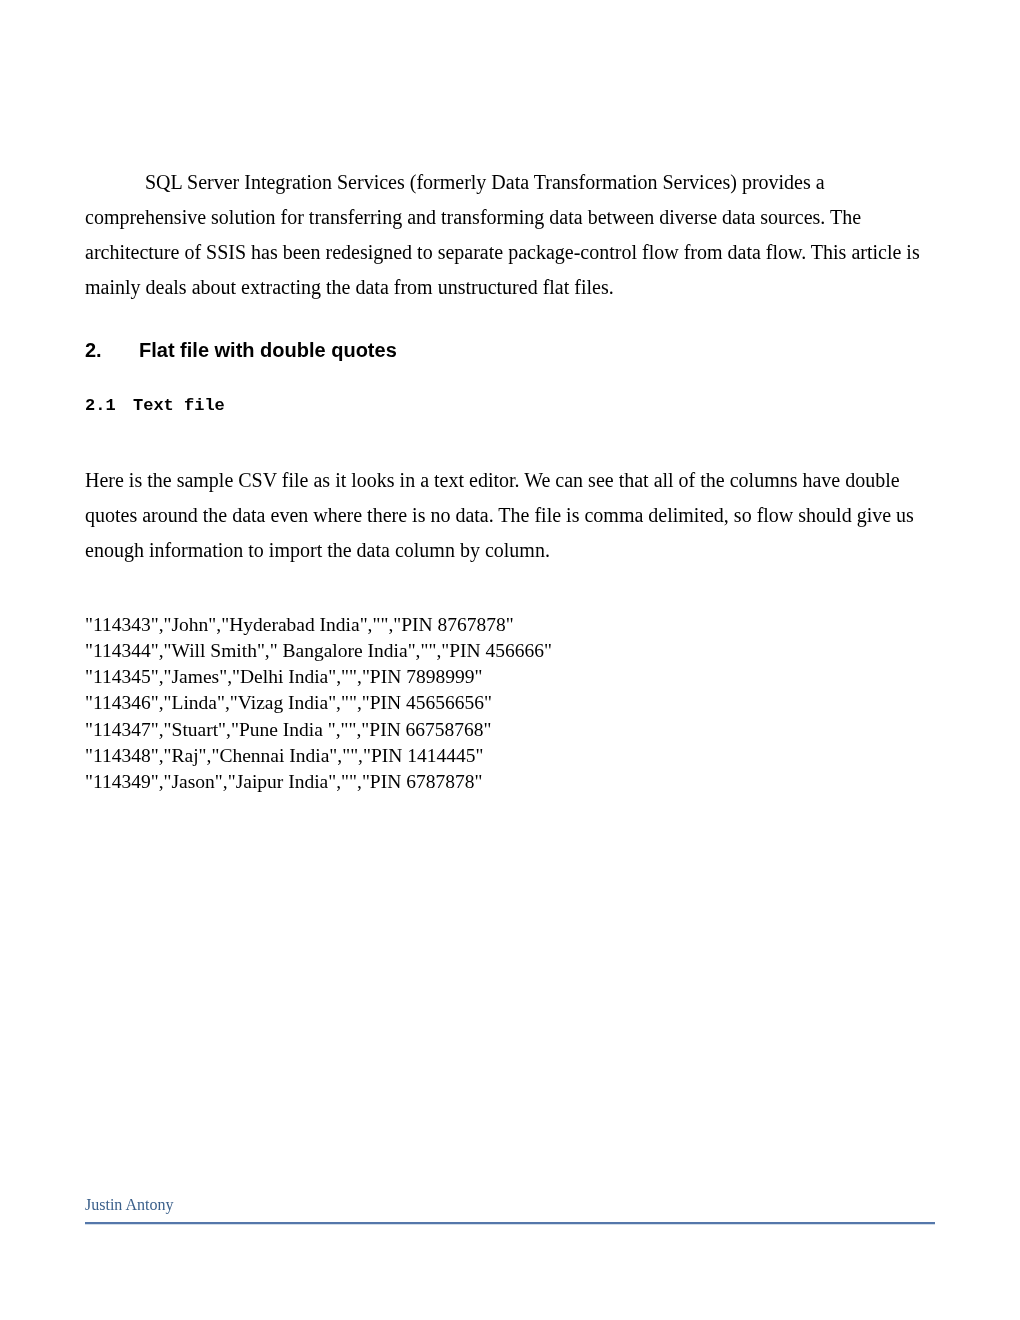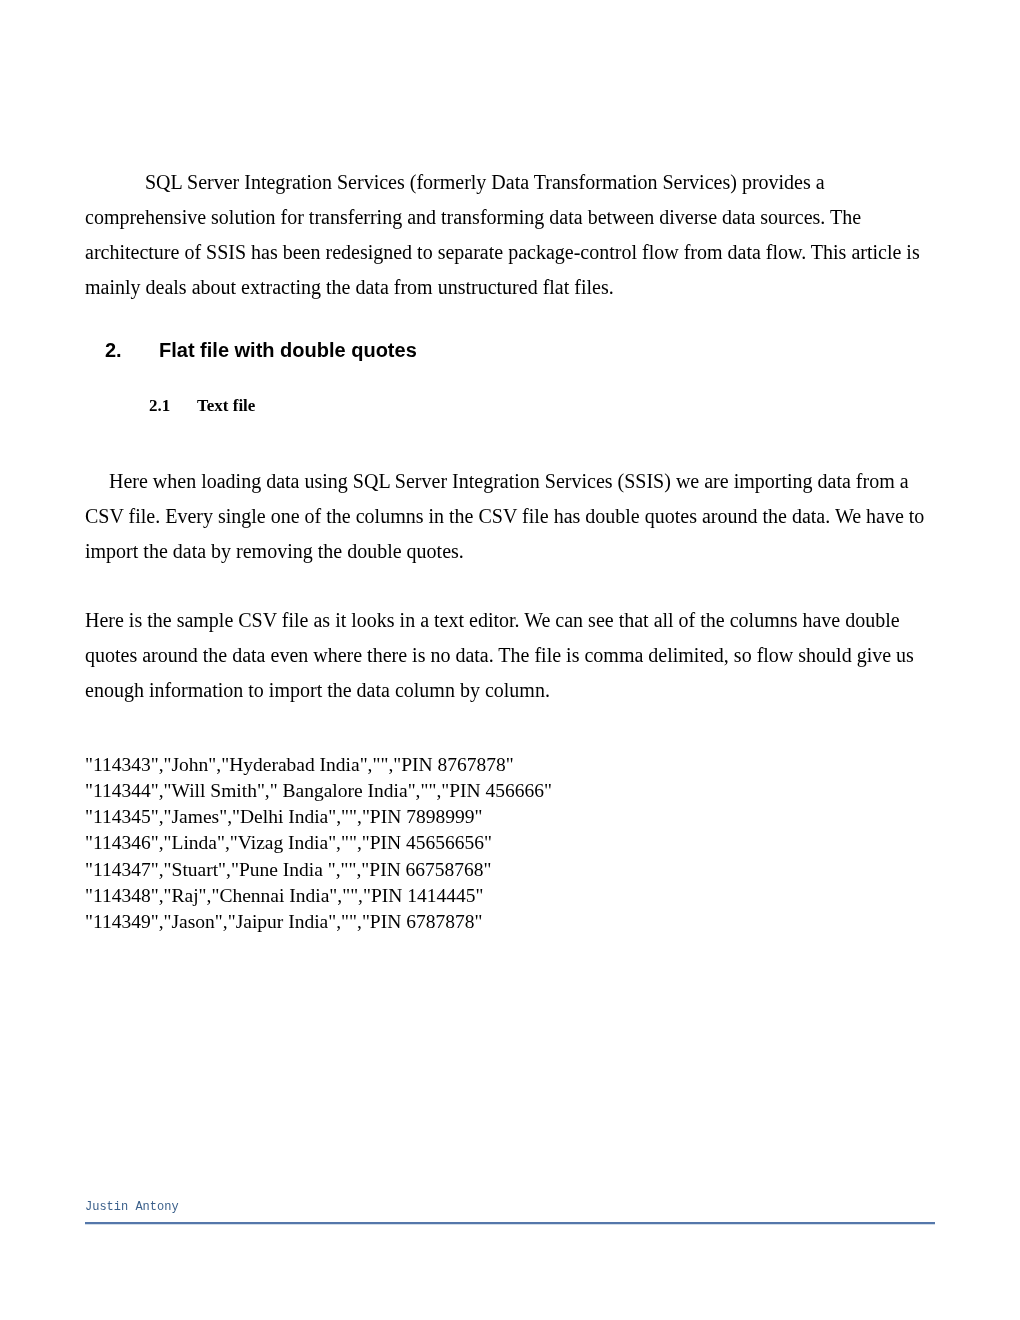--- a/index.html
+++ b/index.html
@@ -31,48 +31,46 @@
   }
   .indent-small {
     text-indent: 24px;
   }
   .h2 {
     font-family: Verdana, Geneva, sans-serif;
     font-weight: bold;
     font-size: 20px;
     color: #000000;
     margin-bottom: 34px;
-    margin-left: 20px;
   }
   .h2 .num { display:inline-block; width: 54px; }
   .h3 {
-    font-family: Liberation Serif, serif;
+    font-family: Liberation Mono, monospace;
     font-weight: bold;
     font-size: 17px;
     color: #000000;
-    margin-left: 64px;
     margin-bottom: 48px;
   }
   .h3 .num { display:inline-block; width: 48px; }
   .csv {
     font-size: 19.5px;
     line-height: 1.34;
     color: #000000;
     margin-top: 44px;
   }
   .csv div { white-space: pre; }
   .footer {
     position: absolute;
     left: 85px;
     right: 85px;
     bottom: 96px;
   }
   .footer-name {
-    font-family: Liberation Mono, monospace;
-    font-size: 12px;
+    font-family: Liberation Serif, serif;
+    font-size: 16px;
     color: #3a5f8a;
     padding-bottom: 8px;
   }
   .footer-rule {
     border-top: 2px solid #5577aa;
     box-shadow: 0 1px 0 rgba(140,170,200,0.4);
   }
 </style>
 </head>
 <body>
@@ -83,21 +81,20 @@
   <p class="para indent-first">SQL Server Integration Services (formerly Data Transformation Services) provides a comprehensive solution for transferring and transforming data between diverse data sources.  The architecture of SSIS has been redesigned to separate package-control flow from data flow. This article is mainly deals about extracting the data from unstructured flat files.</p>
 
   <h2 class="h2">
     <span class="num">2.</span><span>Flat file with double quotes</span>
   </h2>
 
   <h3 class="h3">
     <span class="num">2.1</span><span>Text file</span>
   </h3>
 
-  <p class="para indent-small">Here when loading data using SQL Server Integration Services (SSIS) we are importing data from a CSV file.  Every single one of the columns in the CSV file has double quotes around the data.   We have to import the data by removing the double quotes.</p>
 
   <p class="para">Here is the sample CSV file as it looks in a text editor.  We can see that all of the columns have double quotes around the data even where there is no data.  The file is comma delimited, so flow should give us enough information to import the data column by column.</p>
 
   <div class="csv">
     <div>"114343","John","Hyderabad India","","PIN 8767878"</div>
     <div>"114344","Will Smith"," Bangalore India","","PIN 456666"</div>
     <div>"114345","James","Delhi India","","PIN 7898999"</div>
     <div>"114346","Linda","Vizag India","","PIN 45656656"</div>
     <div>"114347","Stuart","Pune India ","","PIN 66758768"</div>
     <div>"114348","Raj","Chennai India","","PIN 1414445"</div>

